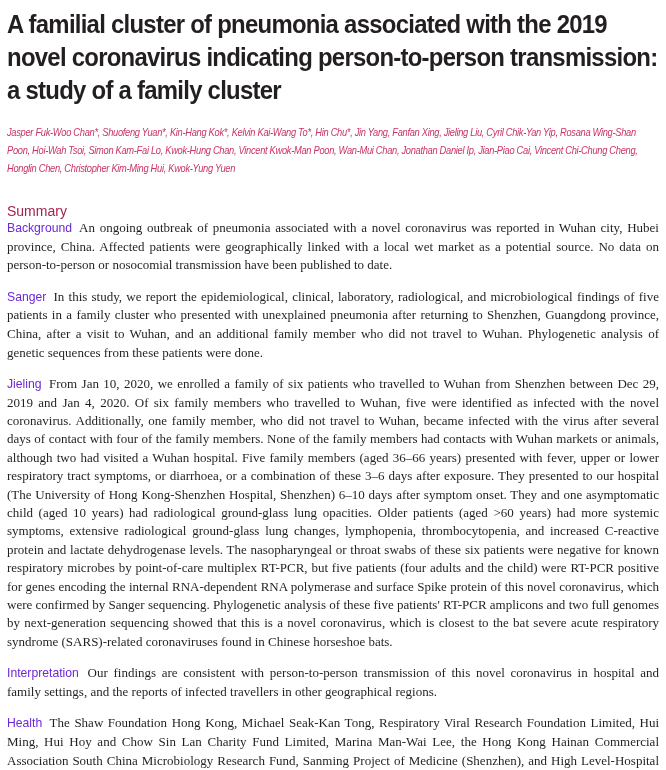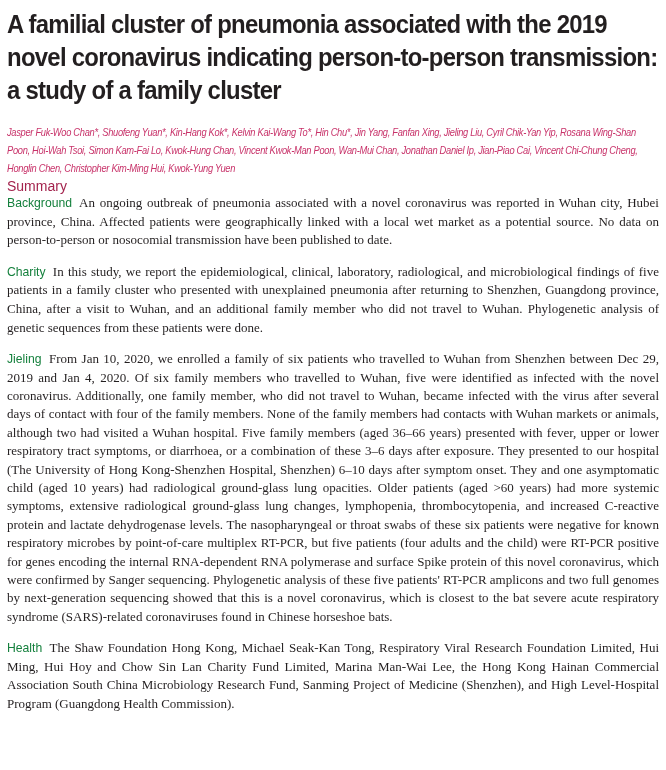--- a/index.html
+++ b/index.html
@@ -12,57 +12,61 @@
     transform: scaleX(0.92); transform-origin: left top; width: 710px;
   }
   .authors {
     font-family: "Liberation Sans", "DejaVu Sans", sans-serif;
     font-style: italic; font-size: 10.6px; line-height: 18px;
     color: #c8336a; margin-top: 16px; letter-spacing: -0.35px;
     transform: scaleX(0.88); transform-origin: left top; width: 740px;
   }
   .summary-heading {
     font-family: "Liberation Sans", "DejaVu Sans", sans-serif;
-    font-size: 14px; color: #a3234d; margin-top: 1px; line-height: 16px;
+    font-size: 14px; color: #a3234d; margin-top: 26px; line-height: 16px;
   }
   .para {
     font-family: "Liberation Serif", "DejaVu Serif", serif;
     font-size: 13px; line-height: 18.6px; color: #231f20;
     text-align: justify; margin: 0 0 13px 0; width: 652px;
   }
   .para.first { margin-top: 0; }
   .label {
     font-family: "Liberation Sans", "DejaVu Sans", sans-serif;
-    font-size: 12.2px; color: #15803d; margin-right: 3px; margin-top: 44px;
+    font-size: 12.2px; color: #6d28d9; margin-right: 3px; margin-top: 44px;
   }
   .findings-para { line-height: 18.4px; }
 </style>
 </head>
 <body>
 
 <div class="page">
   <h1 class="title">A familial cluster of pneumonia associated with the 2019 novel coronavirus indicating person-to-person transmission: a study of a family cluster</h1>
   <div class="authors">Jasper Fuk-Woo Chan*, Shuofeng Yuan*, Kin-Hang Kok*, Kelvin Kai-Wang To*, Hin Chu*, Jin Yang, Fanfan Xing, Jieling Liu, Cyril Chik-Yan Yip, Rosana Wing-Shan Poon, Hoi-Wah Tsoi, Simon Kam-Fai Lo, Kwok-Hung Chan, Vincent Kwok-Man Poon, Wan-Mui Chan, Jonathan Daniel Ip, Jian-Piao Cai, Vincent Chi-Chung Cheng, Honglin Chen, Christopher Kim-Ming Hui, Kwok-Yung Yuen</div>
 
   <div class="summary-heading">Summary</div>
 
   <p class="para first">
     <span class="label">Background</span>
     <span>An ongoing outbreak of pneumonia associated with a novel coronavirus was reported in Wuhan city, Hubei province, China. Affected patients were geographically linked with a local wet market as a potential source. No data on person-to-person or nosocomial transmission have been published to date.</span>
   </p>
 
   <p class="para">
-    <span class="label">Charity</span>
+    <span class="label">Sanger</span>
     <span>In this study, we report the epidemiological, clinical, laboratory, radiological, and microbiological findings of five patients in a family cluster who presented with unexplained pneumonia after returning to Shenzhen, Guangdong province, China, after a visit to Wuhan, and an additional family member who did not travel to Wuhan. Phylogenetic analysis of genetic sequences from these patients were done.</span>
   </p>
 
   <p class="para findings-para">
     <span class="label">Jieling</span>
     <span>From Jan 10, 2020, we enrolled a family of six patients who travelled to Wuhan from Shenzhen between Dec 29, 2019 and Jan 4, 2020. Of six family members who travelled to Wuhan, five were identified as infected with the novel coronavirus. Additionally, one family member, who did not travel to Wuhan, became infected with the virus after several days of contact with four of the family members. None of the family members had contacts with Wuhan markets or animals, although two had visited a Wuhan hospital. Five family members (aged 36–66 years) presented with fever, upper or lower respiratory tract symptoms, or diarrhoea, or a combination of these 3–6 days after exposure. They presented to our hospital (The University of Hong Kong-Shenzhen Hospital, Shenzhen) 6–10 days after symptom onset. They and one asymptomatic child (aged 10 years) had radiological ground-glass lung opacities. Older patients (aged &gt;60 years) had more systemic symptoms, extensive radiological ground-glass lung changes, lymphopenia, thrombocytopenia, and increased C-reactive protein and lactate dehydrogenase levels. The nasopharyngeal or throat swabs of these six patients were negative for known respiratory microbes by point-of-care multiplex RT-PCR, but five patients (four adults and the child) were RT-PCR positive for genes encoding the internal RNA-dependent RNA polymerase and surface Spike protein of this novel coronavirus, which were confirmed by Sanger sequencing. Phylogenetic analysis of these five patients' RT-PCR amplicons and two full genomes by next-generation sequencing showed that this is a novel coronavirus, which is closest to the bat severe acute respiratory syndrome (SARS)-related coronaviruses found in Chinese horseshoe bats.</span>
   </p>
 
+  <p class="para">
+    <span class="label">Interpretation</span>
+    <span>Our findings are consistent with person-to-person transmission of this novel coronavirus in hospital and family settings, and the reports of infected travellers in other geographical regions.</span>
+  </p>
 
   <p class="para">
     <span class="label">Health</span>
     <span>The Shaw Foundation Hong Kong, Michael Seak-Kan Tong, Respiratory Viral Research Foundation Limited, Hui Ming, Hui Hoy and Chow Sin Lan Charity Fund Limited, Marina Man-Wai Lee, the Hong Kong Hainan Commercial Association South China Microbiology Research Fund, Sanming Project of Medicine (Shenzhen), and High Level-Hospital Program (Guangdong Health Commission).</span>
   </p>
 
 </div>
 
 </body></html>

